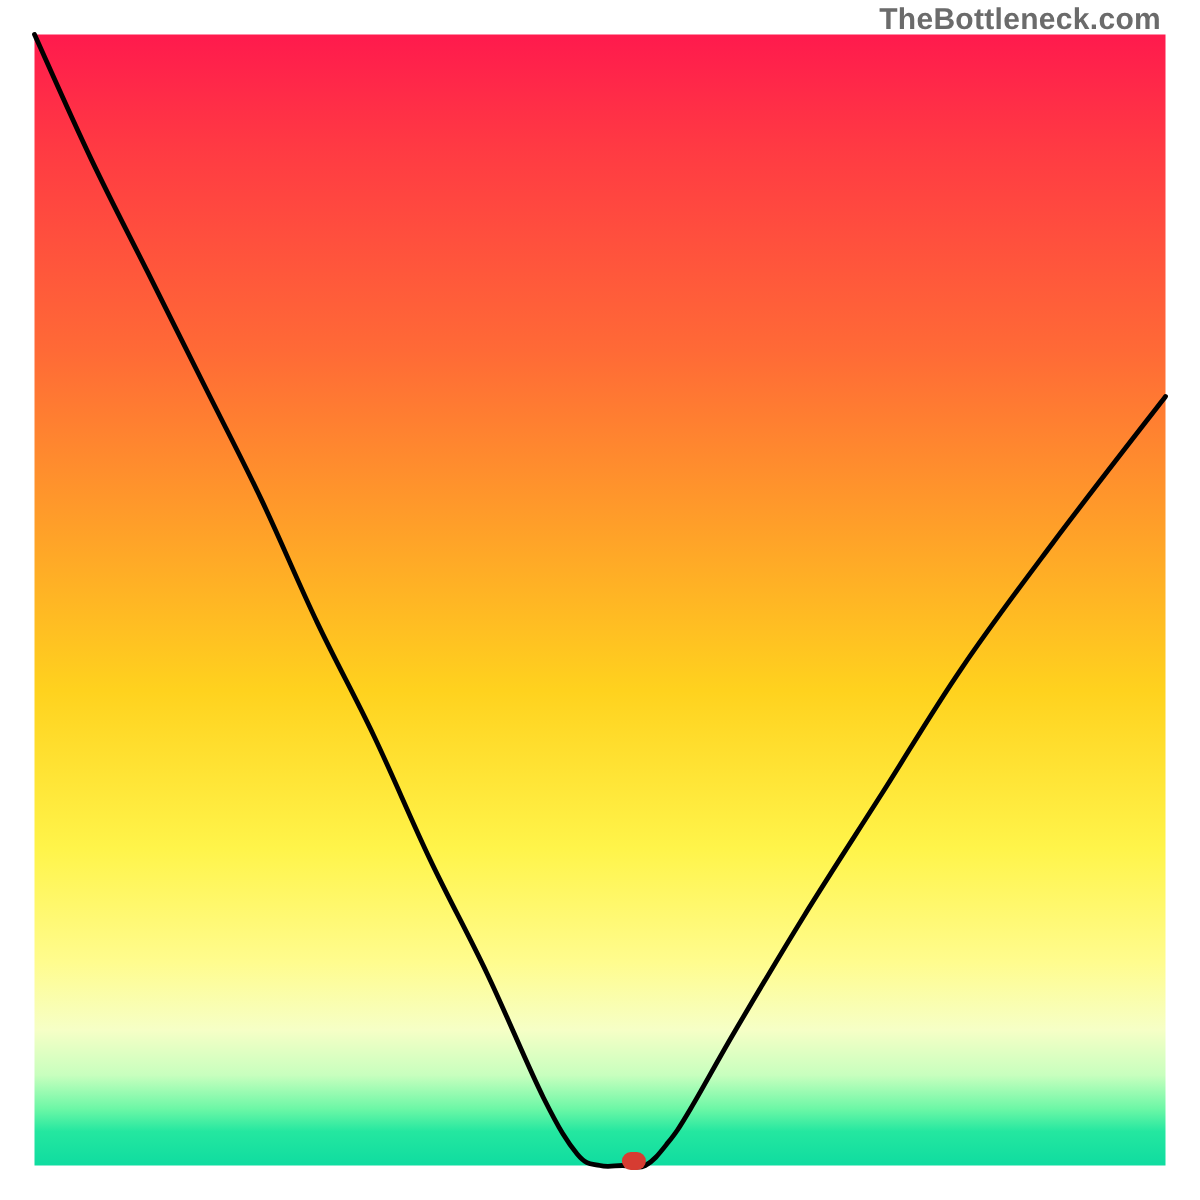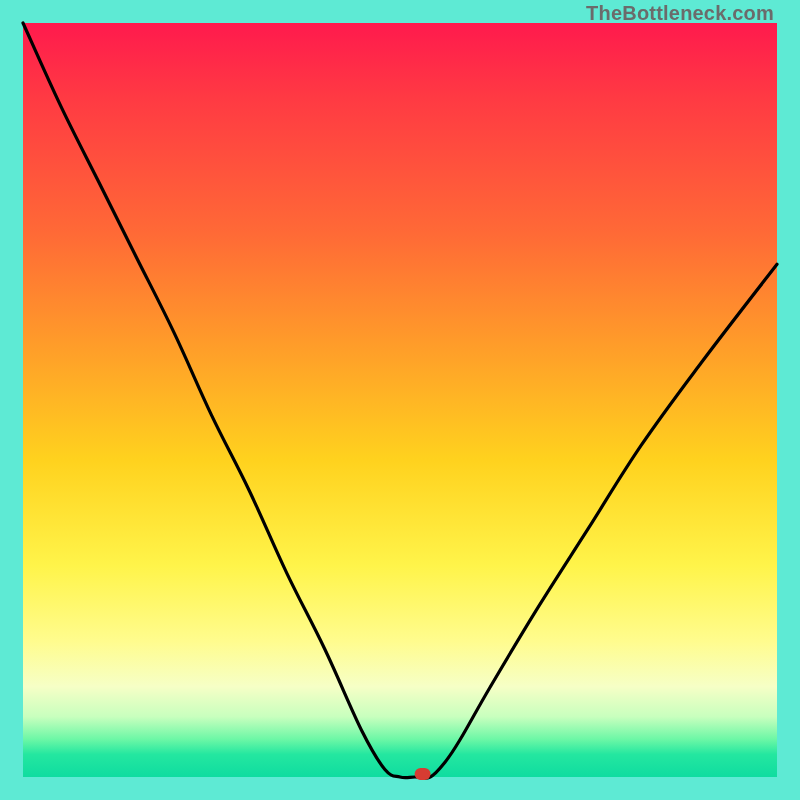--- a/index.html
+++ b/index.html
@@ -7,21 +7,21 @@
     padding: 0;
     width: 800px;
     height: 800px;
     background: #000;
     overflow: hidden;
   }
   .frame {
     position: relative;
     width: 800px;
     height: 800px;
-    background: #5eead4;
+    background: #ffffff;
   }
   .plot {
     position: absolute;
     left: 23px;
     top: 23px;
     width: 754px;
     height: 754px;
     
     background: linear-gradient(
       to bottom,

